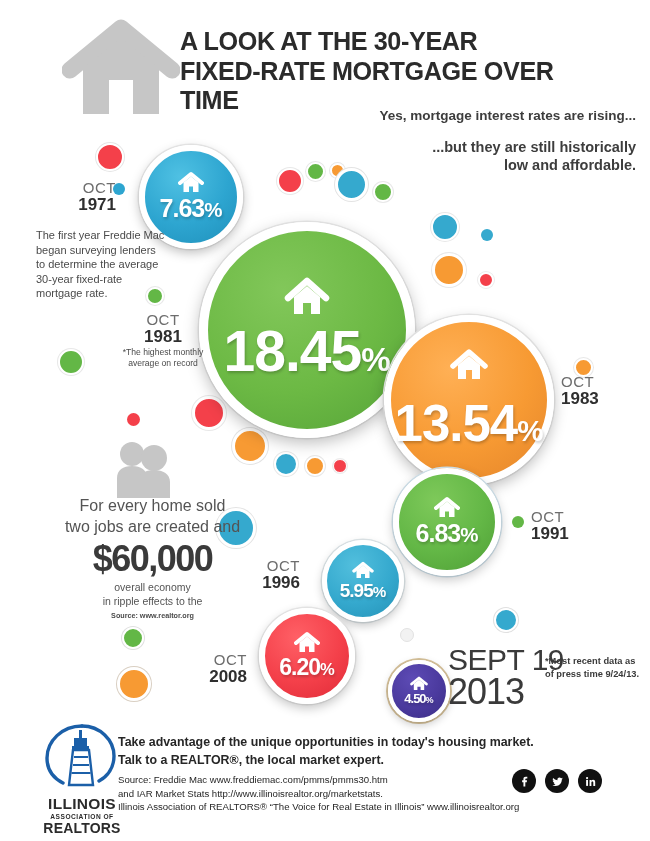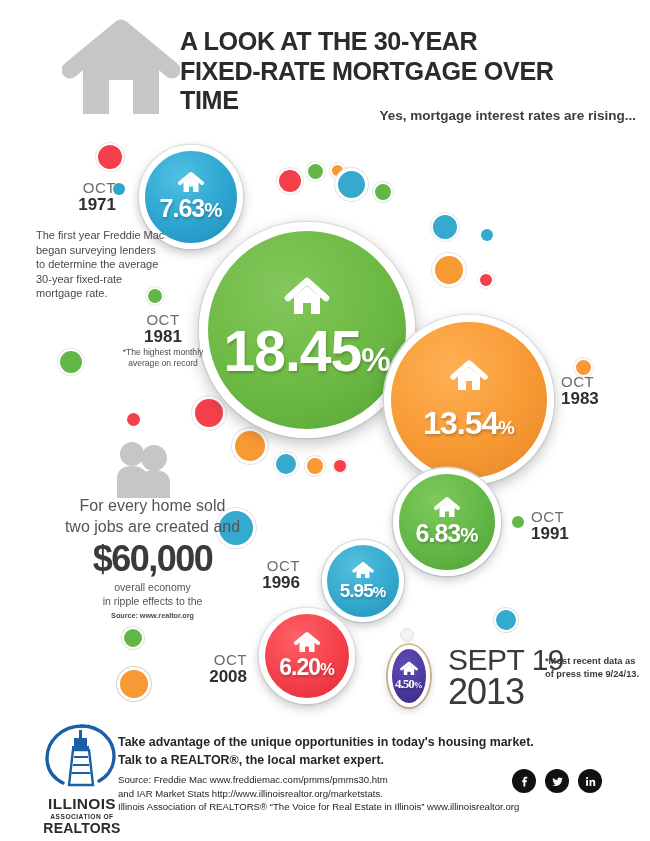--- a/index.html
+++ b/index.html
@@ -96,20 +96,24 @@
       <path d="M21 50 L21 96 L47 96 L47 62 L71 62 L71 96 L97 96 L97 50 L59 20 Z" fill="#c6c6c6"></path>
     </svg>
   </div>
 
   <div class="title">
     <div>A LOOK AT THE 30-YEAR</div>
     <div>FIXED-RATE MORTGAGE OVER TIME</div>
   </div>
 
   <div class="sub1">Yes, mortgage interest rates are rising...</div>
+  <div class="sub2">
+    <div>...but they are still historically</div>
+    <div>low and affordable.</div>
+  </div>
 
   <div class="dot" style="left:96px;top:143px;width:28px;height:28px;background:#f4404a;border:2.5px solid #fff;box-shadow:0 0 0 1px #e5e5e5;"></div>
   <div class="dot" style="left:113px;top:183px;width:12px;height:12px;background:#2da5d0;"></div>
 
   <div class="dot" style="left:277px;top:168px;width:26px;height:26px;background:#f4404a;border:2.5px solid #fff;box-shadow:0 0 0 1px #e8e8e8;"></div>
   <div class="dot" style="left:306px;top:162px;width:19px;height:19px;background:#63b746;border:2px solid #fff;box-shadow:0 0 0 1px #e8e8e8;"></div>
   <div class="dot" style="left:330px;top:163px;width:15px;height:15px;background:#f79a33;border:2px solid #fff;box-shadow:0 0 0 1px #e8e8e8;"></div>
 
   <div class="dot" style="left:300px;top:178px;width:1px;height:1px;"></div>
 
@@ -162,21 +166,21 @@
   <div class="bub" style="left:384px;top:315px;width:170px;height:170px;
               background:radial-gradient(circle at 38% 30%, #ffb055 0%, #f79a33 55%, #e4852a 100%);
               border:7px solid #ffffff;
               box-shadow:0 5px 14px rgba(0,0,0,.25), 0 0 0 1.5px #ededed;">
     <span class="ico">
       <svg viewBox="0 0 38 33" width="38" height="33">
         <path d="M3 18 L19 4 L35 18" fill="none" stroke="#fff" stroke-width="5.5" stroke-linecap="round" stroke-linejoin="round"></path>
         <path d="M8 17 L8 31 L16 31 L16 22 L22 22 L22 31 L30 31 L30 17 L19 8 Z" fill="#fff"></path>
       </svg>
     </span>
-    <span class="val" style="font-size:32px;margin-top:13px;">
+    <span class="val" style="font-size:51px;margin-top:13px;">
       <span>13.54</span><span class="pct">%</span>
     </span>
   </div>
 
   <div class="bub" style="left:139px;top:145px;width:104px;height:104px;
               background:radial-gradient(circle at 38% 28%, #4fc1e3 0%, #2da5d0 55%, #1f90bb 100%);
               border:6px solid #ffffff;
               box-shadow:0 4px 11px rgba(0,0,0,.25), 0 0 0 1.5px #ededed;">
     <span class="ico">
       <svg viewBox="0 0 26 22" width="26" height="22">
@@ -227,24 +231,24 @@
       <svg viewBox="0 0 26 22" width="26" height="22">
         <path d="M2 12 L13 3 L24 12" fill="none" stroke="#fff" stroke-width="4" stroke-linecap="round" stroke-linejoin="round"></path>
         <path d="M5.5 11.5 L5.5 21 L11 21 L11 15.5 L15 15.5 L15 21 L20.5 21 L20.5 11.5 L13 5.5 Z" fill="#fff"></path>
       </svg>
     </span>
     <span class="val" style="font-size:23px;margin-top:1px;">
       <span>6.20</span><span class="pct" style="font-size:.72em;">%</span>
     </span>
   </div>
 
-  <div class="bub" style="left:388px;top:645px;width:42px;height:62px;
+  <div class="bub" style="left:388px;top:660px;width:62px;height:62px;
               background:radial-gradient(circle at 38% 28%, #5d4bb5 0%, #4b3a9e 55%, #3b2d85 100%);
               border:4px solid #ffffff;
-              box-shadow:0 3px 8px rgba(0,0,0,.22), 0 0 0 2px #d8c39b;font-family:Liberation Serif, serif;">
+              box-shadow:0 3px 8px rgba(0,0,0,.22), 0 0 0 2px #d8c39b;">
     <span class="ico">
       <svg viewBox="0 0 18 15" width="18" height="15">
         <path d="M1.6 8 L9 2 L16.4 8" fill="none" stroke="#fff" stroke-width="2.8" stroke-linecap="round" stroke-linejoin="round"></path>
         <path d="M3.8 7.8 L3.8 14 L7.4 14 L7.4 10.8 L10.6 10.8 L10.6 14 L14.2 14 L14.2 7.8 L9 3.8 Z" fill="#fff"></path>
       </svg>
     </span>
     <span class="val" style="font-size:13px;margin-top:0;">
       <span>4.50</span><span class="pct" style="font-size:.7em;">%</span>
     </span>
   </div>

